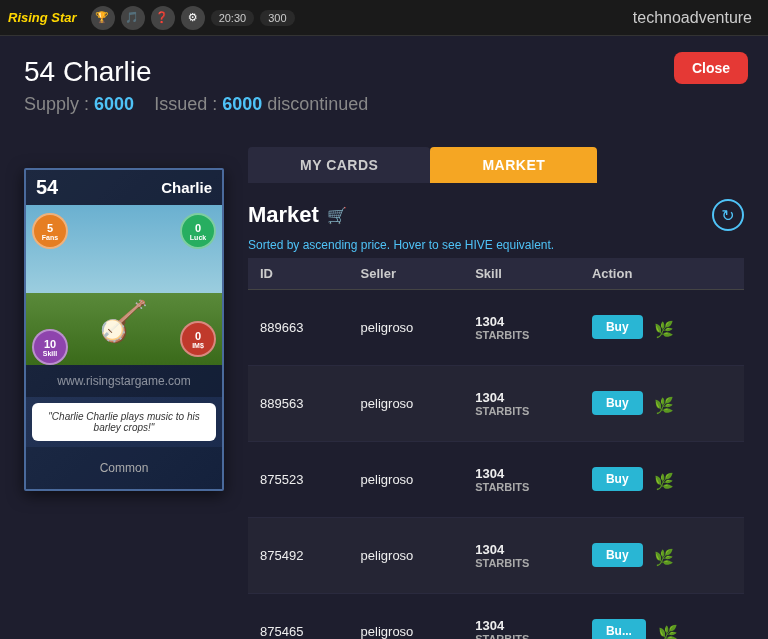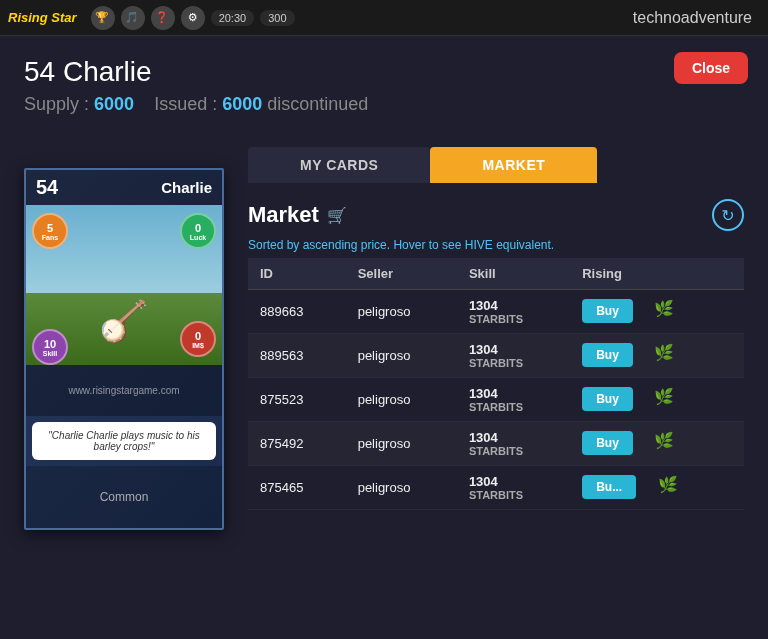--- a/index.html
+++ b/index.html
@@ -187,38 +187,38 @@
     .stat-bubble .stat-lbl {
       font-size: 7px;
     }
     .bubble-fans { background: #e67e22; top: 8px; left: 6px; }
     .bubble-luck { background: #27ae60; top: 8px; right: 6px; }
     .bubble-skill { background: #8e44ad; bottom: 0; left: 6px; }
     .bubble-im { background: #c0392b; bottom: 8px; right: 6px; }
 
     .card-watermark {
       text-align: center;
-      font-size: 10px;
+      font-size: 12px;
       color: rgba(255,255,255,0.5);
-      padding: 20px;
+      padding: 9px;
       background: rgba(0,0,0,0.3);
     }
     .card-quote {
       background: #fff;
       margin: 6px;
       border-radius: 6px;
       padding: 8px;
       text-align: center;
       font-size: 10px;
       color: #333;
       font-style: italic;
     }
     .card-rarity {
       text-align: center;
-      padding: 24px;
+      padding: 14px;
       font-size: 12px;
       color: #aaa;
       background: rgba(0,0,0,0.2);
     }
 
     
     .right-panel {
       flex: 1;
     }
 
@@ -292,21 +292,21 @@
     }
     .market-table th {
       background: #2a2a3e;
       color: #ccc;
       padding: 8px 12px;
       text-align: left;
       font-weight: bold;
       border-bottom: 1px solid #444;
     }
     .market-table td {
-      padding: 8px 12px;
+      padding: 24px 12px;
       border-bottom: 1px solid #2a2a3e;
       color: #eee;
       vertical-align: middle;
     }
     .market-table tr:nth-child(even) td {
       background: rgba(255,255,255,0.03);
     }
     .buy-btn {
       background: #29b6d4;
       color: #fff;
@@ -321,22 +321,22 @@
       color: #eee;
       font-weight: bold;
     }
     .starbits-label {
       font-size: 11px;
       color: #aaa;
       display: block;
     }
     .action-cell {
       display: flex;
-      align-items: flex-start;
-      gap: 22px;
+      align-items: flex-end;
+      gap: 12px;
     }
     .leaf-icon {
       color: #4caf50;
       font-size: 16px;
     }
   </style>
 </head>
 <body>
 
 <div class="top-nav">
@@ -421,21 +421,21 @@
       </div>
 
       <div class="market-sort-text">Sorted by ascending price. Hover to see HIVE equivalent.</div>
 
       <table class="market-table">
         <thead>
           <tr>
             <th>ID</th>
             <th>Seller</th>
             <th>Skill</th>
-            <th>Rising</th>
+            <th>Action</th>
           </tr>
         </thead>
         <tbody id="market-table-body">
 
         <tr>
     <td>889663</td>
     <td>peligroso</td>
     <td class="price-cell">
       1304<span class="starbits-label">STARBITS</span>
     </td>

